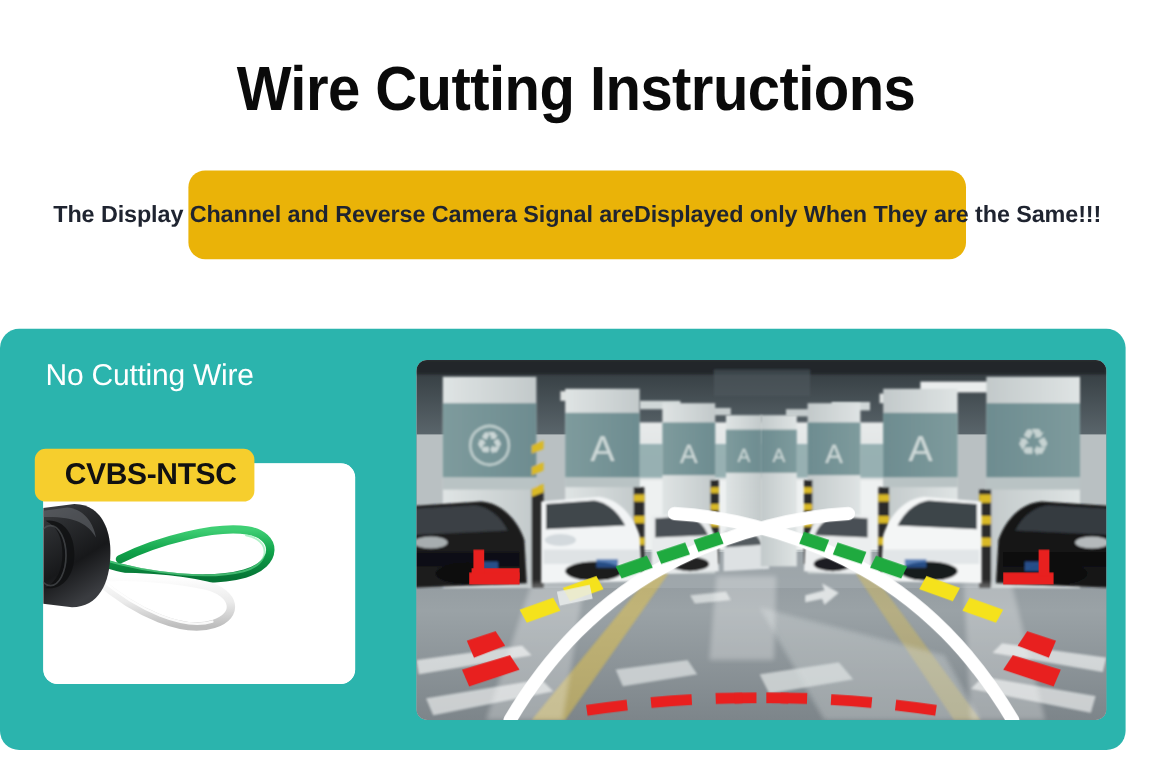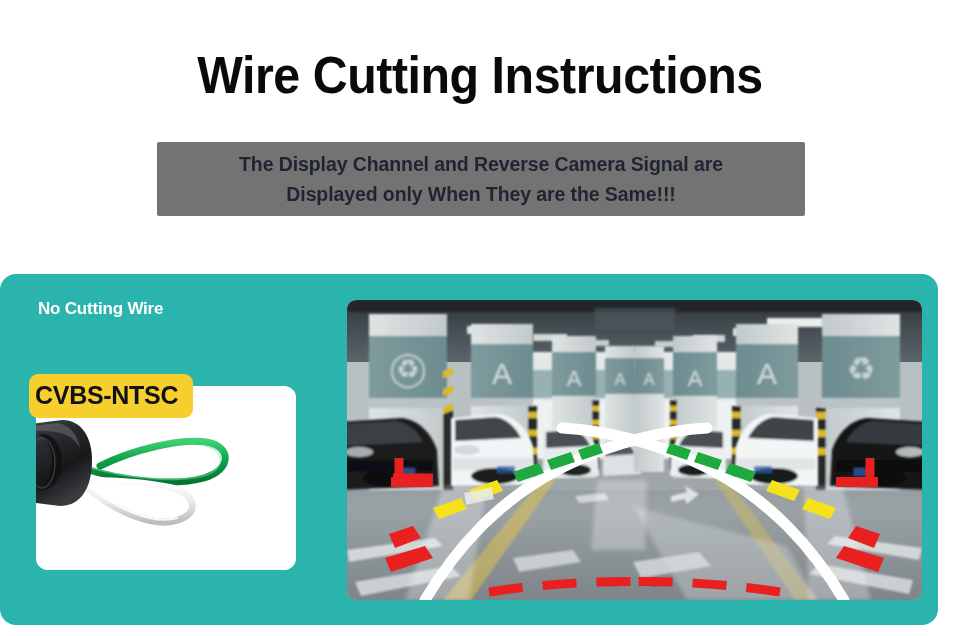--- a/index.html
+++ b/index.html
@@ -36,24 +36,24 @@
     white-space: nowrap;
   }
 
   
   .notice-box {
     position: absolute;
     left: 157px;
     top: 142px;
     width: 648px;
     height: 74px;
-    background: #737373;
-    border-radius: 2px;
+    background: #eab308;
+    border-radius: 14px;
     display: flex;
-    flex-direction: column;
+    flex-direction: row;
     align-items: center;
     justify-content: center;
   }
   .notice-line {
     font-size: 19.5px;
     font-weight: 600;
     line-height: 30px;
     color: #1f2430;
     text-align: center;
     letter-spacing: -0.1px;
@@ -68,22 +68,22 @@
     width: 938px;
     height: 351px;
     background: #2bb4ad;
     border-radius: 16px;
   }
 
   .panel-heading {
     position: absolute;
     left: 38px;
     top: 25px;
-    font-size: 17px;
-    font-weight: 700;
+    font-size: 25px;
+    font-weight: 400;
     color: #ffffff;
     letter-spacing: -0.2px;
     white-space: nowrap;
   }
 
   
   .wire-card {
     position: absolute;
     left: 36px;
     top: 386px;
@@ -93,21 +93,21 @@
     border-radius: 12px;
     overflow: hidden;
   }
   .wire-svg { position: absolute; left: 0; top: 0; width: 260px; height: 184px; }
 
   
   .cvbs-badge {
     position: absolute;
     left: 29px;
     top: 374px;
-    padding: 7px 15px 9px 6px;
+    padding: 7px 15px 9px 25px;
     background: #f6ce2d;
     border-radius: 9px;
     font-size: 25px;
     font-weight: 700;
     color: #111111;
     letter-spacing: -0.3px;
     line-height: 28px;
     white-space: nowrap;
     z-index: 5;
   }

